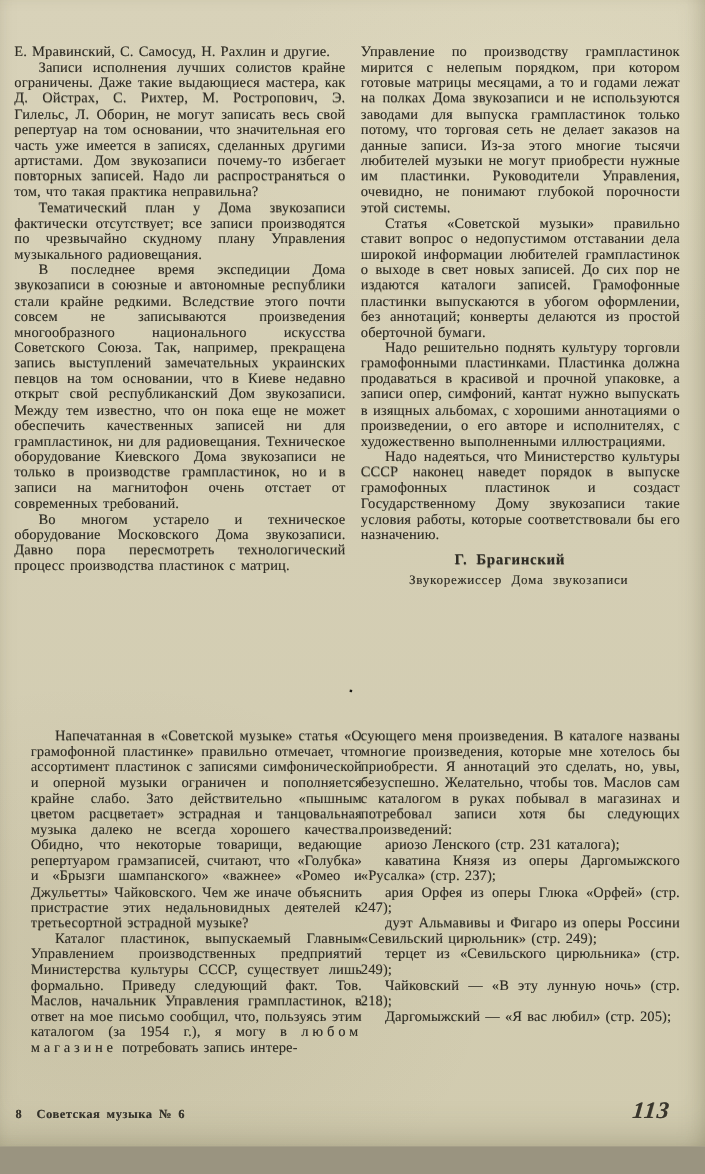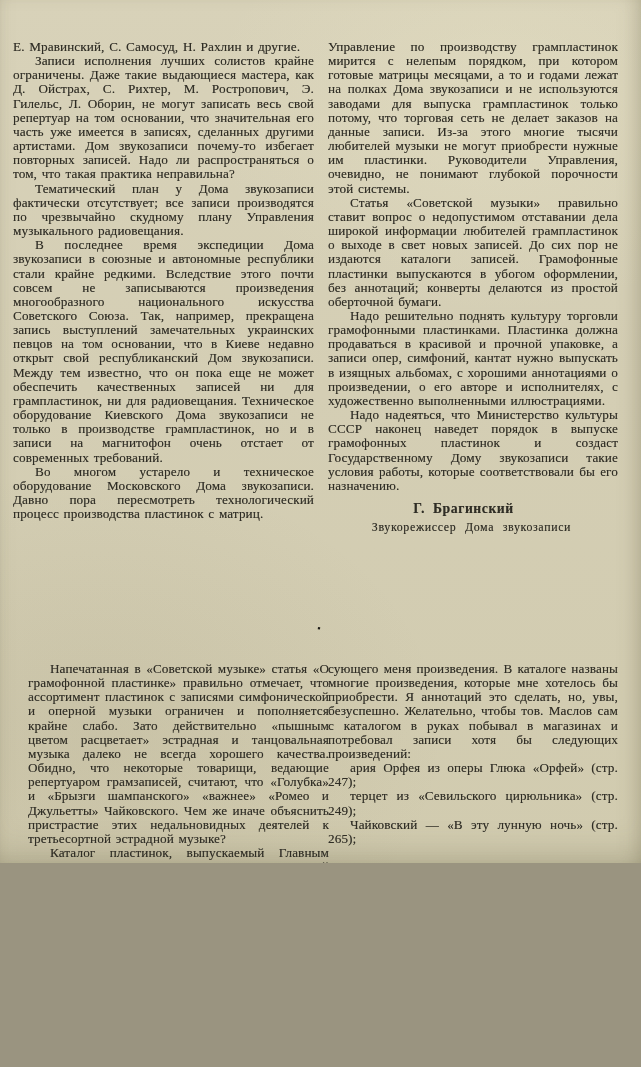--- a/index.html
+++ b/index.html
@@ -3,21 +3,21 @@
 <meta charset="utf-8">
 <style>
   html, body { margin: 0; padding: 0; }
   body {
     width: 641px; height: 1067px;
     font-family: "Liberation Serif", "DejaVu Serif", serif;
     background: #9a9480;
   }
   .page {
     position: relative;
-    width: 641px; height: 863px;
+    width: 641px; height: 1042px;
     overflow: hidden;
     color: #2f2d25;
     background:
       radial-gradient(ellipse 420px 300px at 78% 12%, rgba(235,230,200,0.35), rgba(0,0,0,0) 70%),
       radial-gradient(ellipse 500px 380px at 15% 85%, rgba(120,110,80,0.10), rgba(0,0,0,0) 70%),
       linear-gradient(180deg, #d8d2b9 0%, #d4ceb4 45%, #d1cbaf 100%);
     box-shadow:
       inset -14px 0 22px -14px rgba(95,88,60,0.35),
       inset 0 -26px 34px -20px rgba(95,88,60,0.28),
       inset 6px 0 14px -10px rgba(95,88,60,0.20);
@@ -100,23 +100,27 @@
 
   <div class="separator-ornament">▪</div>
 
   <div class="col bot-left">
     <p>Напечатанная в «Советской музыке» статья «О грамофонной пластинке» правильно отмечает, что ассортимент пластинок с записями симфонической и оперной музыки ограничен и пополняется крайне слабо. Зато действительно «пышным цветом расцветает» эстрадная и танцовальная музыка далеко не всегда хорошего качества. Обидно, что некоторые товарищи, ведающие репертуаром грамзаписей, считают, что «Голубка» и «Брызги шампанского» «важнее» «Ромео и Джульетты» Чайковского. Чем же иначе объяснить пристрастие этих недальновидных деятелей к третьесортной эстрадной музыке?</p>
     <p><span>Каталог пластинок, выпускаемый Главным Управлением производственных предприятий Министерства культуры СССР, существует лишь формально. Приведу следующий факт. Тов. Маслов, начальник Управления грампластинок, в ответ на мое письмо сообщил, что, пользуясь этим каталогом (за 1954 г.), я могу в </span><span class="emphasis-spaced">любом магазине</span><span> потребовать запись интере-</span></p>
   </div>
 
   <div class="col bot-right">
     <p class="flush">сующего меня произведения. В каталоге названы многие произведения, которые мне хотелось бы приобрести. Я аннотаций это сделать, но, увы, безуспешно. Желательно, чтобы тов. Маслов сам с каталогом в руках побывал в магазинах и потребовал записи хотя бы следующих произведений:</p>
+    <p>ариозо Ленского (стр. 231 каталога);</p>
+    <p>каватина Князя из оперы Даргомыжского «Русалка» (стр. 237);</p>
     <p>ария Орфея из оперы Глюка «Орфей» (стр. 247);</p>
+    <p>дуэт Альмавивы и Фигаро из оперы Россини «Севильский цирюльник» (стр. 249);</p>
     <p>терцет из «Севильского цирюльника» (стр. 249);</p>
-    <p>Чайковский — «В эту лунную ночь» (стр. 265);</p>
+    <p>Чайковский — «В эту лунную ночь» (стр. 218);</p>
+    <p>Даргомыжский — «Я вас любил» (стр. 205);</p>
   </div>
 
   <div class="footer-imprint">
     <span class="sheet-no">8</span><span>Советская музыка № 6</span>
   </div>
 
   <div class="page-number">113</div>
 
 </div>
 

